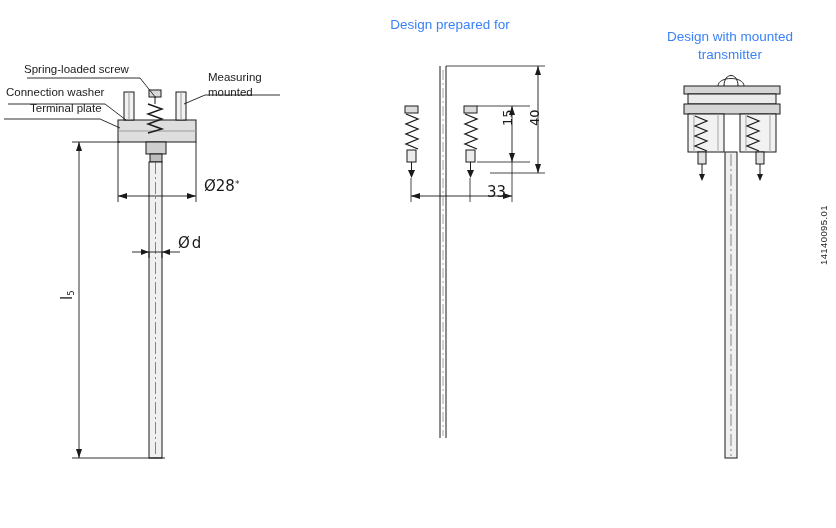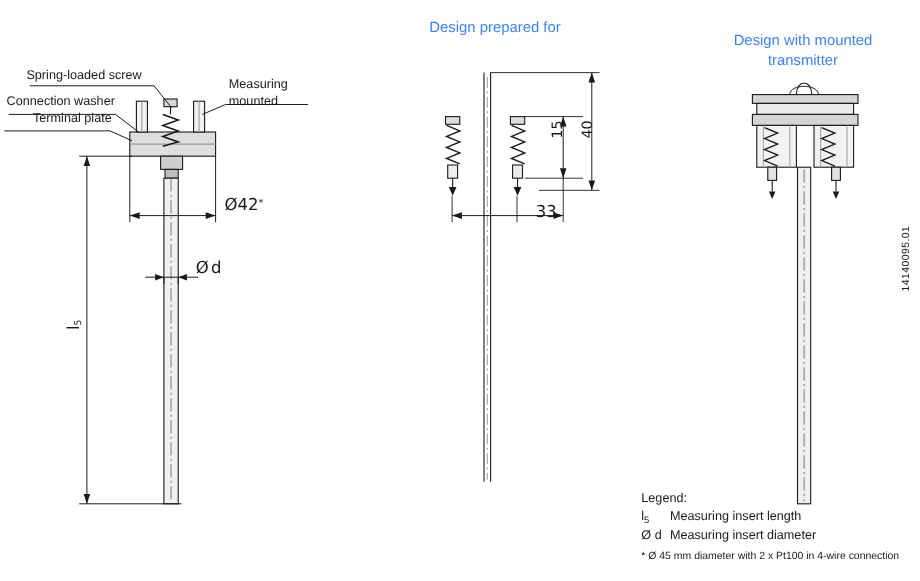--- a/index.html
+++ b/index.html
@@ -107,21 +107,21 @@
   <div class="abs lbl" style="left:208px;top:70px;line-height:1.3;">
     <div>Measuring</div>
     <div>mounted</div>
   </div>
 
   <div class="abs lbl" style="left:6px;top:85px;">Connection washer</div>
 
   <div class="abs lbl" style="left:2px;top:101px;margin-left:28px;">Terminal plate</div>
 
   <div class="abs dim" style="left:204px;top:177px;">
-    <span>Ø</span><span>42</span><span class="sup">*</span>
+    <span>Ø</span><span>28</span><span class="sup">*</span>
   </div>
 
   <div class="abs dim" style="left:178px;top:234px;">
     <span>Ø</span><span style="margin-left:2px;">d</span>
   </div>
 
   <div class="abs" style="left:58px;top:300px;transform:rotate(-90deg);transform-origin:left top;">
     <span class="dim">l</span><span class="sub dim">5</span>
   </div>
 
@@ -208,24 +208,14 @@
       <path d="M39,116 l6,0 l-3,7 z" fill="#1a1a1a" stroke="none"></path>
       <path d="M97,116 l6,0 l-3,7 z" fill="#1a1a1a" stroke="none"></path>
 
       <rect x="65" y="94" width="12" height="306" fill="#f0f0f0"></rect>
       <line x1="71" y1="96" x2="71" y2="398" stroke="#555" stroke-width="0.7" stroke-dasharray="12,3,2,3"></line>
     </g>
   </svg>
 
   <div class="abs code" style="left:818px;top:265px;">14140095.01</div>
 
-  <div class="abs" style="left:583px;top:447px;">
-    <div class="legend-title">Legend:</div>
-    <div class="legend-row" style="margin-top:5px;">
-      <span style="display:inline-block;width:26px;"><span>l</span><span class="sub">5</span></span><span>Measuring insert length</span>
-    </div>
-    <div class="legend-row" style="margin-top:4px;">
-      <span style="display:inline-block;width:26px;">Ø d</span><span>Measuring insert diameter</span>
-    </div>
-    <div class="legend-note" style="margin-top:7px;">* Ø 45 mm diameter with 2 x Pt100 in 4-wire connection</div>
-  </div>
 
 </div>
 
 </body></html>

